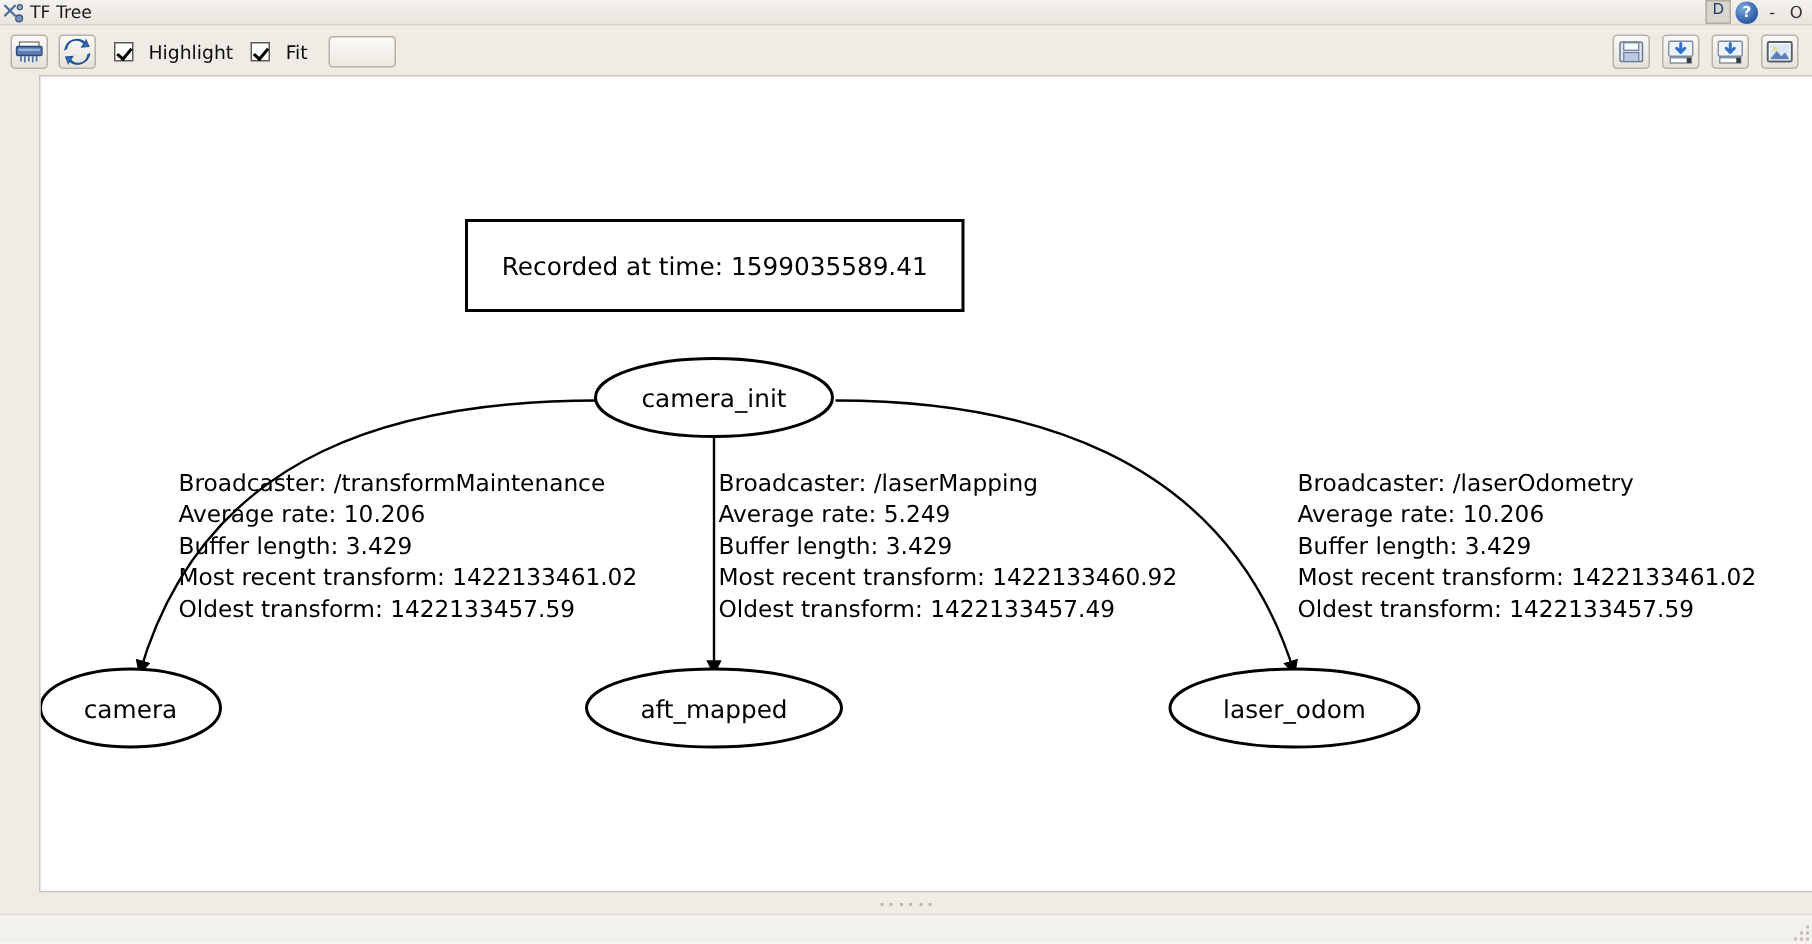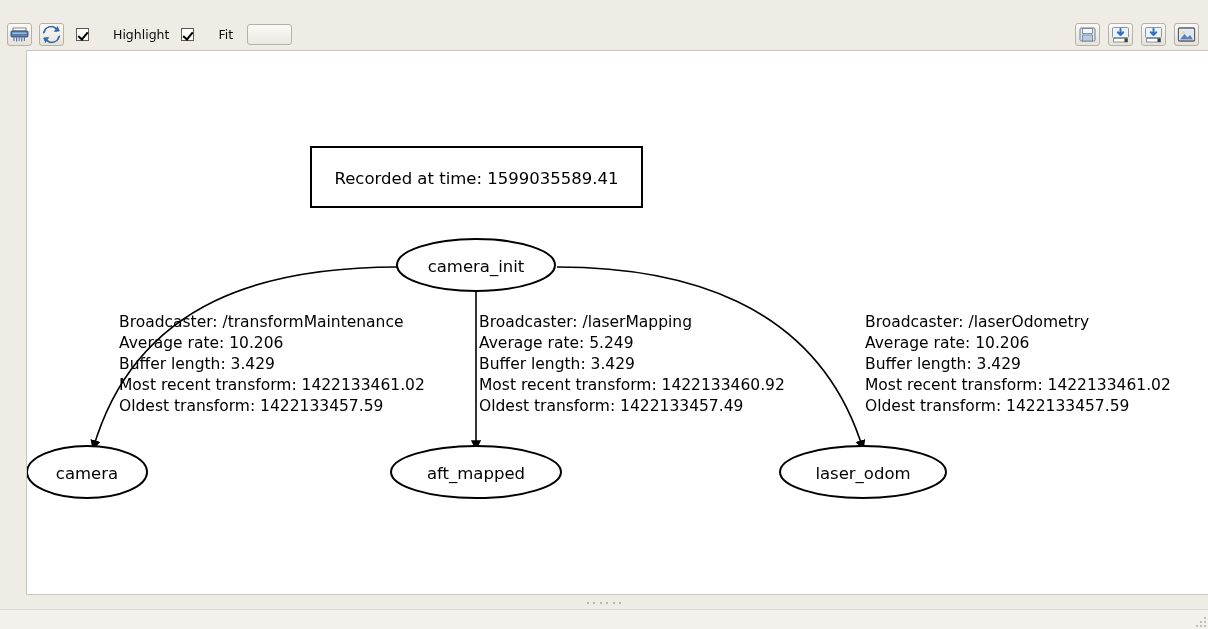--- a/index.html
+++ b/index.html
@@ -129,21 +129,21 @@
     position: absolute;
     left: 3px; top: 1px;
     width: 4px; height: 8px;
     border: solid #000;
     border-width: 0 2px 2px 0;
     transform: rotate(40deg);
   }
   .check-label {
     font-size: 12.5px;
     color: #0d0d0d;
-    margin-left: 24px;
+    margin-left: 10px;
     white-space: nowrap;
     font-family: "DejaVu Sans", sans-serif;
   }
   .combo {
     width: 45px;
     height: 21px;
     background: linear-gradient(to bottom, #fbfaf8, #ece8e1);
     border: 1px solid #b8b2a6;
     border-radius: 3px;
     margin-left: 14px;
@@ -242,20 +242,40 @@
     position: absolute;
     width: 2px; height: 2px;
     background: #c3beb4;
   }
 </style>
 </head>
 <body>
 
 <div class="window">
 
+  <div class="titlebar">
+    <span class="title-icon">
+      <svg class="ic" viewBox="0 0 16 16">
+        <g stroke="#4a6a9a" stroke-width="1.6" fill="none" stroke-linecap="round">
+          <line x1="2" y1="3" x2="9" y2="10"></line>
+          <line x1="9" y1="3" x2="2" y2="10"></line>
+        </g>
+        <circle cx="12" cy="12" r="2.4" fill="#7d95b8" stroke="#3d5a85" stroke-width="1"></circle>
+        <circle cx="12.5" cy="4" r="1.8" fill="#9fb3cf" stroke="#3d5a85" stroke-width="0.9"></circle>
+      </svg>
+    </span>
+    <span class="title-text">TF Tree</span>
+
+    <span class="title-right">
+      <span class="tb-dock">D</span>
+      <span class="tb-help">?</span>
+      <span class="tb-min">-</span>
+      <span class="tb-close">O</span>
+    </span>
+  </div>
 
   <div class="toolbar">
 
     <div class="tool-btn">
       <svg class="ic" viewBox="0 0 23 21">
         <rect x="5" y="4" width="13" height="3" fill="#ffffff" stroke="#6b6b6b" stroke-width="0.8"></rect>
         <rect x="3" y="7" width="17" height="6" rx="1" fill="#5b7fb5" stroke="#2f4a72" stroke-width="0.9"></rect>
         <rect x="4.5" y="8.5" width="14" height="1.4" fill="#9dbbe0"></rect>
         <g stroke="#4a6fa5" stroke-width="1.1">
           <line x1="6" y1="13.5" x2="6" y2="17"></line>

